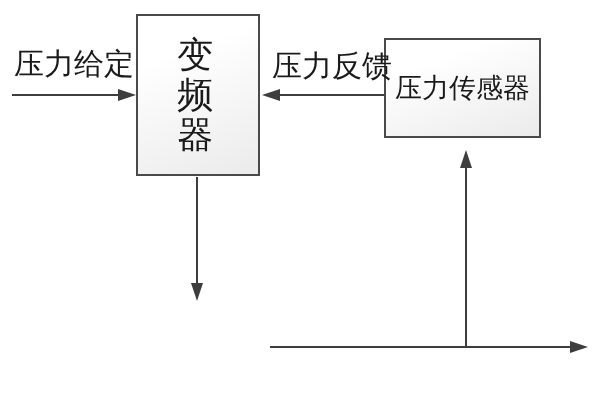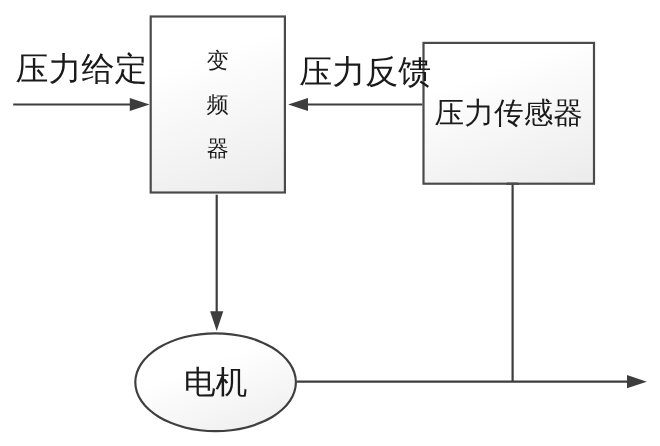--- a/index.html
+++ b/index.html
@@ -41,30 +41,30 @@
     justify-content: center;
   }
   .node-inverter {
     left: 136px;
     top: 14px;
     width: 124px;
     height: 162px;
   }
   .node-inverter .vlabel {
     width: 1.15em;
-    font-size: 20px;
+    font-size: 36px;
     line-height: 40px;
-    text-align: center;
+    text-align: left;
     word-break: break-all;
   }
   .node-sensor {
     left: 384px;
     top: 38px;
     width: 157px;
-    height: 130px;
+    height: 100px;
     font-size: 27px;
   }
   .node-motor {
     left: 122px;
     top: 302px;
     width: 148px;
     height: 91px;
     border-radius: 50%;
     border-color: #3f3f3f;
     background: linear-gradient(160deg, #ffffff 35%, #ededed 100%);
@@ -112,21 +112,18 @@
   </svg>
 
   <div class="node node-inverter">
     <div class="vlabel">变频器</div>
   </div>
 
   <div class="node node-sensor">
     <span>压力传感器</span>
   </div>
 
-  <div class="node node-motor">
-    <span>电机</span>
-  </div>
 
   <div class="edge-label edge-label-setpoint">压力给定</div>
 
   <div class="edge-label edge-label-feedback">压力反馈</div>
 
 </div>
 
 </body></html>

